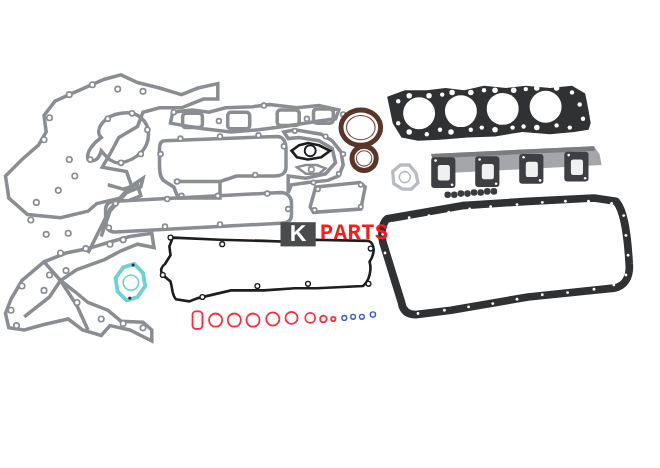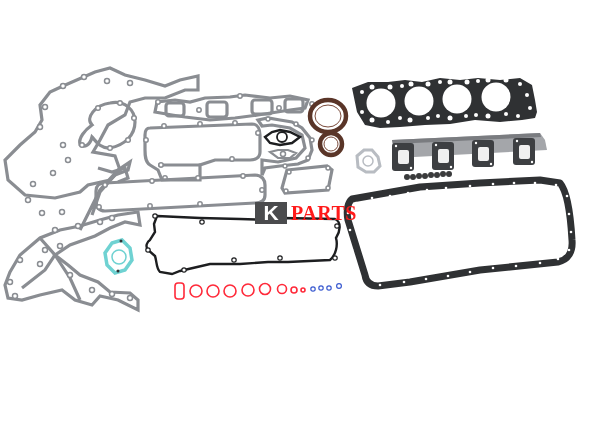--- a/index.html
+++ b/index.html
@@ -3,21 +3,21 @@
   <meta charset="utf-8">
   <style>
     html, body { margin: 0; padding: 0; background: #ffffff; }
     body { width: 600px; height: 425px; overflow: hidden; position: relative; font-family: "Liberation Sans", sans-serif; }
     #stage { position: absolute; left: 0; top: 0; width: 600px; height: 425px; }
     .gray { fill: none; stroke: #8a8d92; stroke-width: 3.2; }
     .grayhole { fill: #fff; stroke: #8a8d92; stroke-width: 1.5; }
     .darkthin { fill: none; stroke: #1d1e20; stroke-width: 2.4; }
     .watermark { position: absolute; left: 255px; top: 202px; height: 22px; display: flex; align-items: center; }
     .wm-k { width: 32px; height: 22px; background: #4a4b4d; color: #fff; font-weight: bold; font-size: 21px; line-height: 22px; text-align: center; font-family: "Liberation Sans", sans-serif; }
-    .wm-text { color: #ff1a1a; font-weight: bold; font-size: 20px; letter-spacing: 0.5px; margin-left: 4px; font-family: Liberation Serif, serif; line-height: 22px; }
+    .wm-text { color: #ff1a1a; font-weight: bold; font-size: 20px; letter-spacing: 0.5px; margin-left: 4px; font-family: Liberation Mono, monospace; line-height: 22px; }
   </style>
 </head>
 <body>
 
 <svg id="stage" viewBox="0 0 600 425" xmlns="http://www.w3.org/2000/svg">
 
   <g>
     <path class="gray" d="M133,106 L165,92 L180,88 L195,95 L215,100 L235,106 L250,100 L268,96 L268,110 L255,110 L235,118 L215,118 L200,122 L195,135 L178,145 L170,160 L163,172 L185,176 L190,190 L180,200 L158,205 L150,212 L125,218 L95,215 L78,200 L75,180 L90,165 L105,152 L112,140 L110,125 L120,112 Z" transform="translate(-70,-20) scale(1)"></path>
   </g>
   <g>

